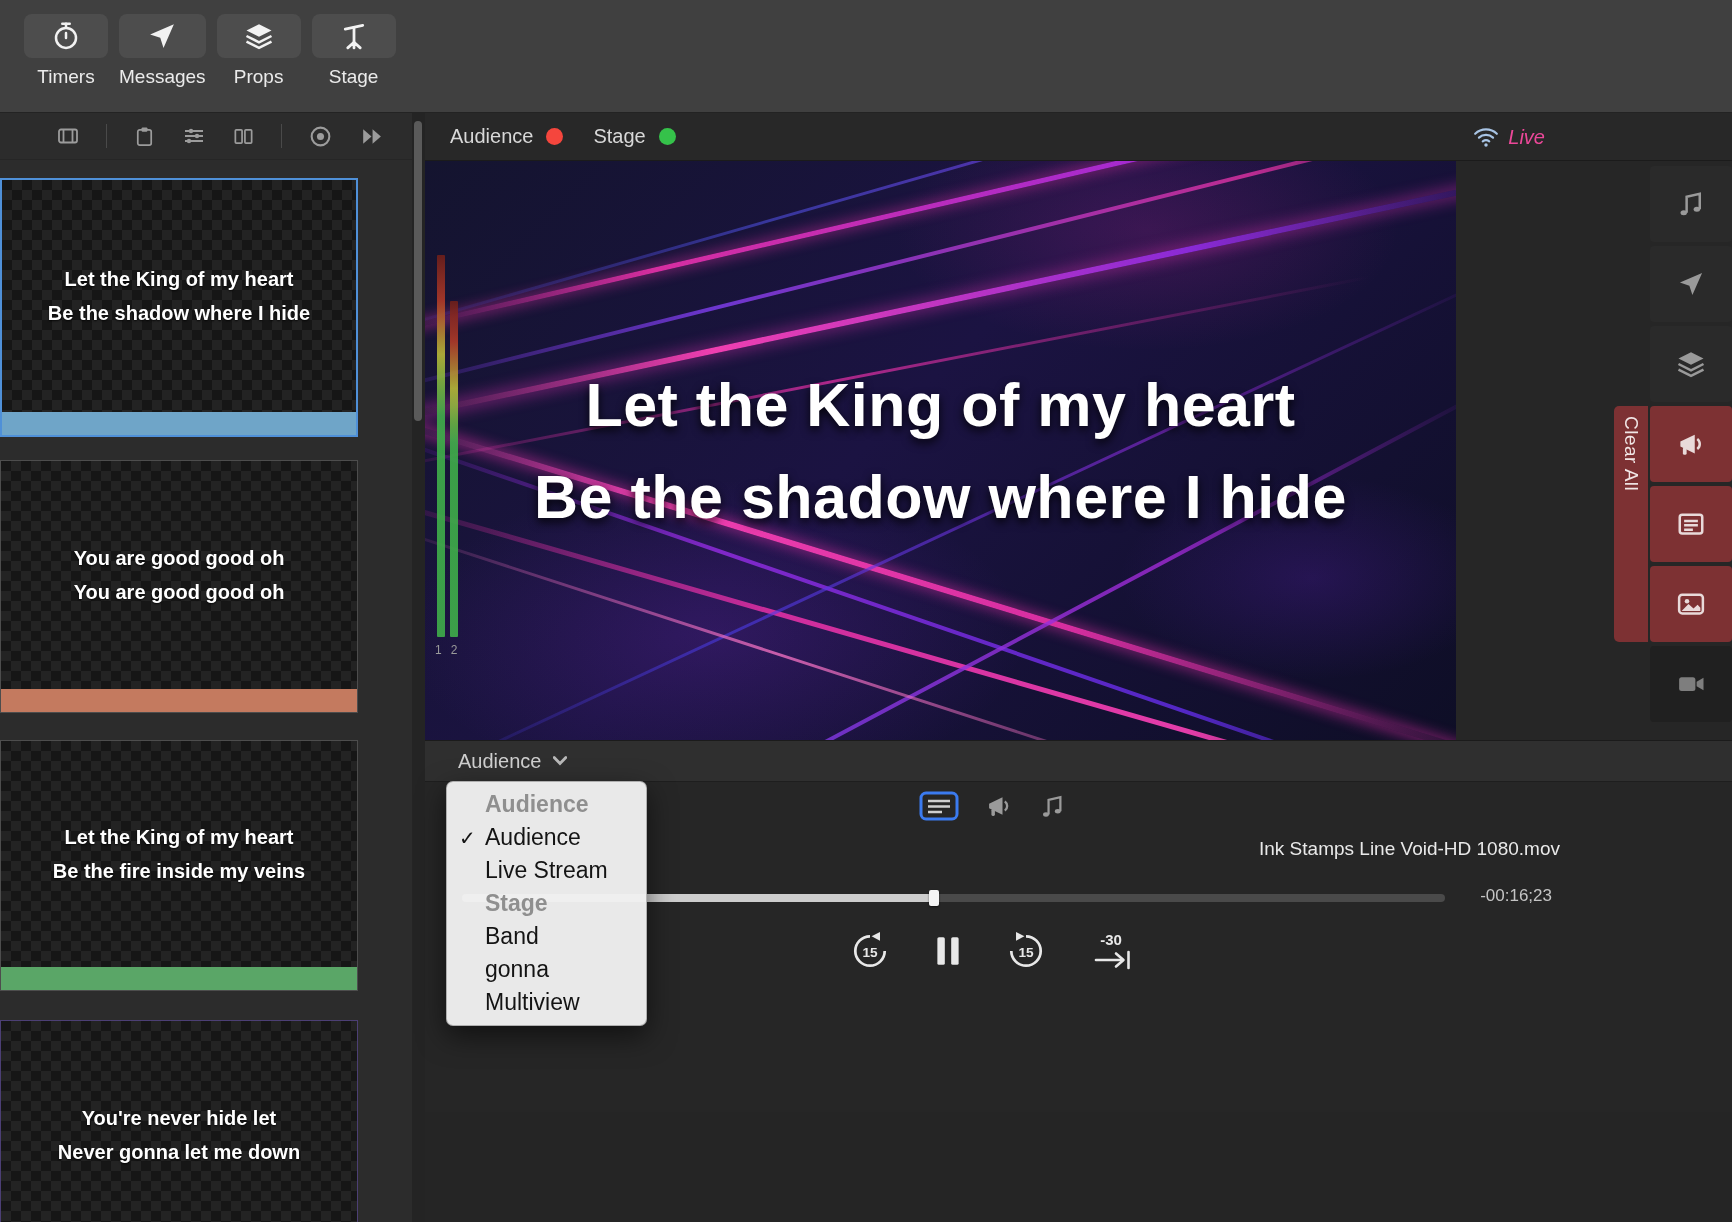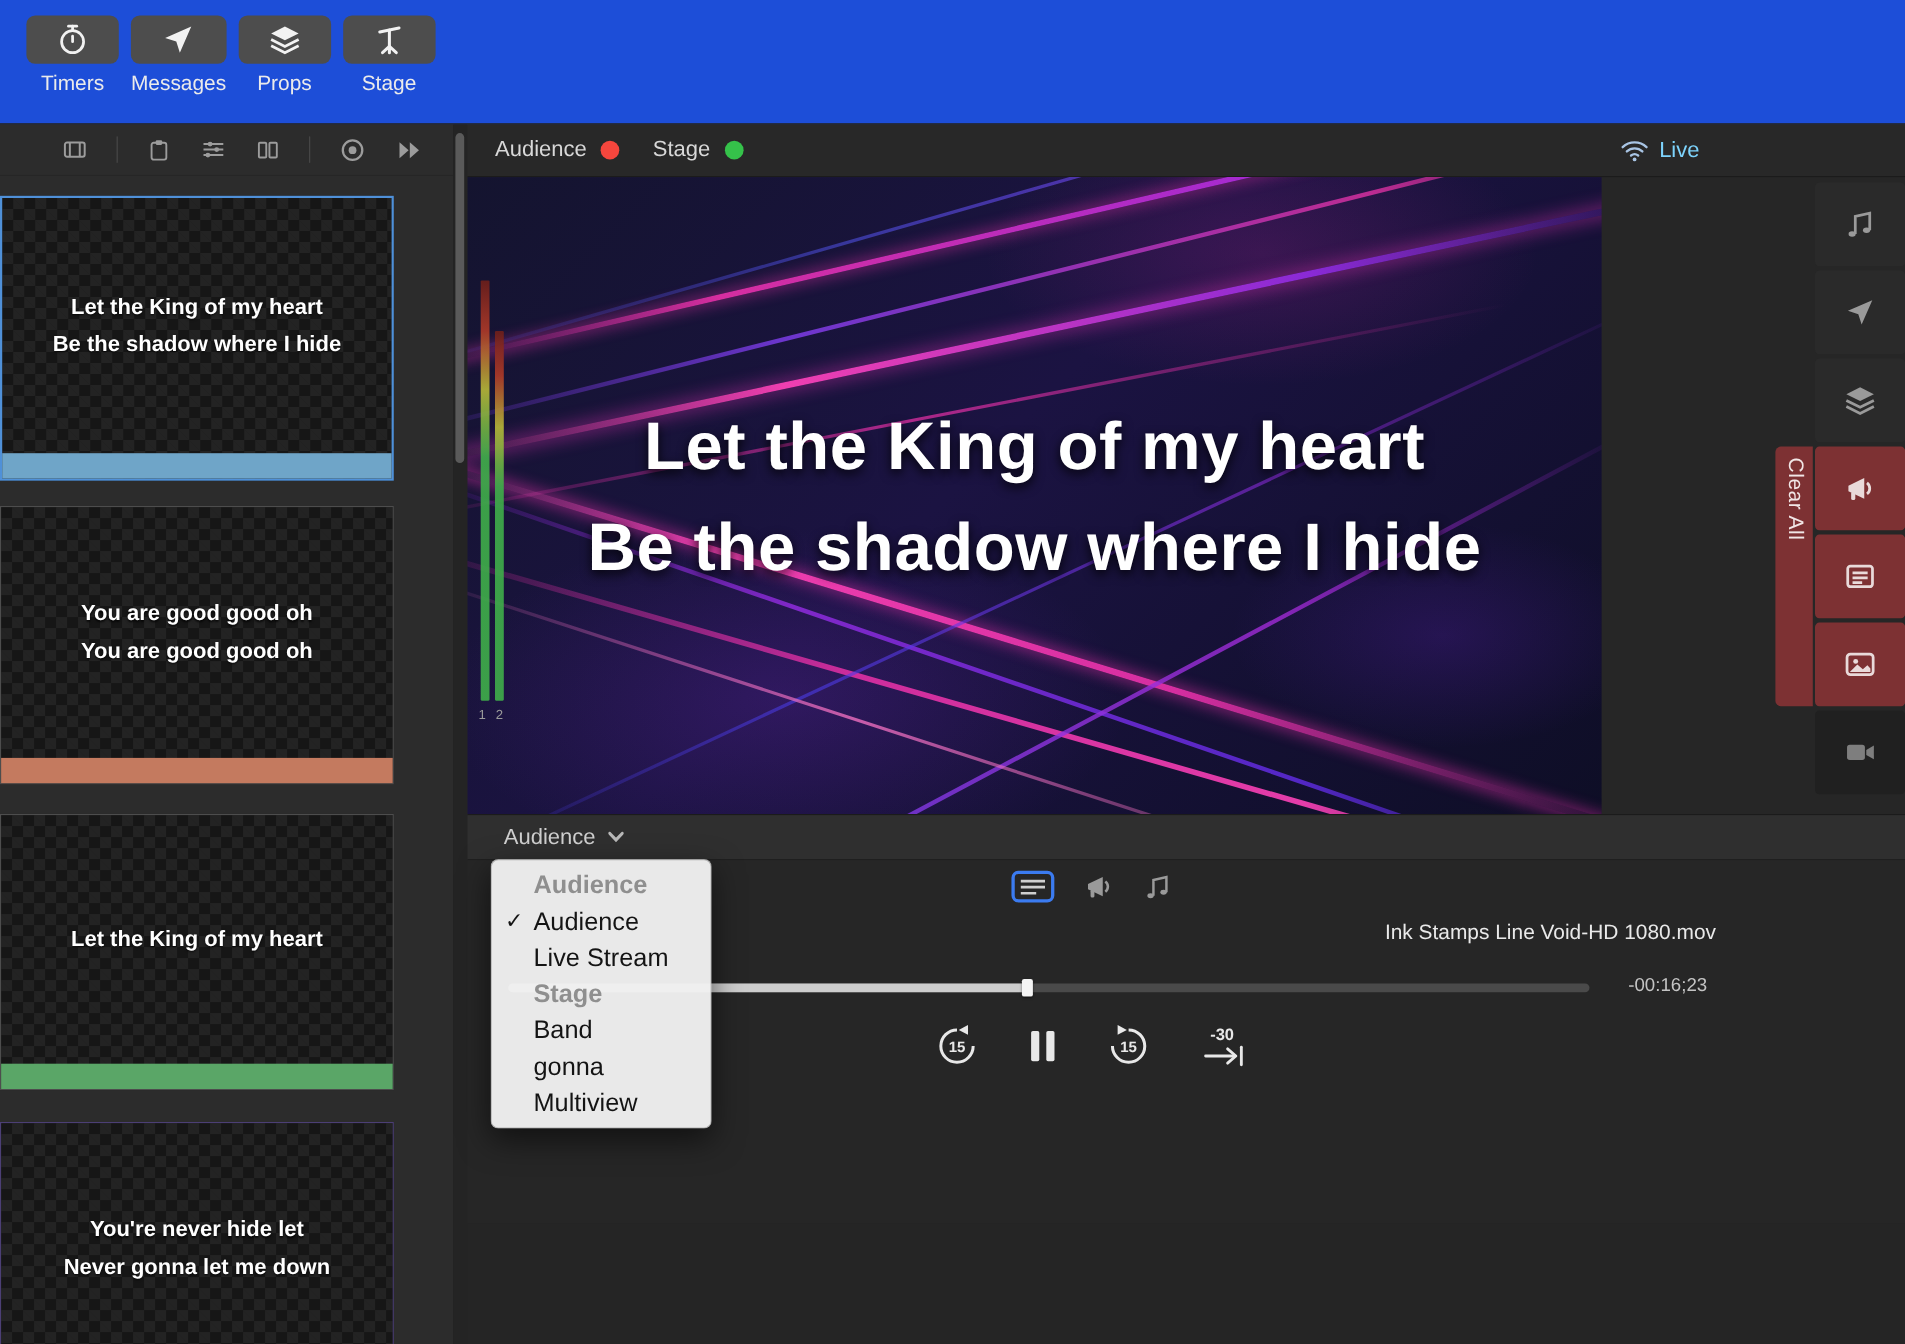--- a/index.html
+++ b/index.html
@@ -6,21 +6,21 @@
   html,body { margin:0; padding:0; background:#111; }
   .app {
     position:relative; width:1732px; height:1222px; overflow:hidden;
     background:#262626; font-family:"Liberation Sans","DejaVu Sans",sans-serif;
     -webkit-font-smoothing:antialiased; user-select:none;
   }
   svg { display:block; }
 
   
   .toolbar { position:absolute; left:0; top:0; width:1732px; height:113px;
-    background:#1d4ed8; border-bottom:1px solid #232323; }
+    background:#404040; border-bottom:1px solid #232323; }
   .tgroup { position:absolute; top:14px; display:flex; gap:11px; }
   .tgroup.left { left:24px; }
   .tgroup.right { right:178px; }
   .tbtn { display:flex; flex-direction:column; align-items:center; min-width:84px; cursor:default; }
   .tbtn .ibg { align-self:stretch; height:44px; background:#4d4d4d; border-radius:8px;
     display:flex; align-items:center; justify-content:center; color:#f2f2f2; }
   .tbtn .tlabel { margin-top:8px; font-size:19px; color:#ebebeb; }
 
   
   .left-panel { position:absolute; left:0; top:113px; width:412px; height:1109px; background:#2c2c2c; }
@@ -49,21 +49,21 @@
   .slide.s2 { top:347px; height:253px; }
   .slide.s3 { top:627px; height:251px; }
   .slide.s4 { top:907px; height:253px; border-color:#4c3f75; }
 
   
   .preview-header { position:absolute; left:425px; right:0; top:113px; height:48px;
     background:#282828; border-bottom:1px solid #1b1b1b;
     display:flex; align-items:center; padding-left:25px; color:#d8d8d8; font-size:20px; }
   .htab { display:flex; align-items:center; gap:13px; margin-right:30px; }
   .dot { width:17px; height:17px; border-radius:50%; }
-  .live-group { position:absolute; right:187px; top:0; height:48px; display:flex; align-items:center; gap:9px; color:#7dd3fc; }
+  .live-group { position:absolute; right:187px; top:0; height:48px; display:flex; align-items:center; gap:9px; color:#ec4899;font-style:italic; }
 
   
   .video { position:absolute; left:425px; top:161px; width:1031px; height:579px; overflow:hidden;
     background:linear-gradient(135deg,#14142f 0%,#1b1342 45%,#0e0e26 100%); }
   .glow { position:absolute; inset:0;
     background:
       radial-gradient(ellipse 420px 200px at 70% 12%, rgba(210,40,165,.18), transparent 60%),
       radial-gradient(ellipse 520px 260px at 28% 82%, rgba(125,45,205,.22), transparent 60%),
       radial-gradient(ellipse 320px 170px at 86% 72%, rgba(95,35,185,.25), transparent 60%); }
   .streak { position:absolute; left:-8%; width:118%; border-radius:3px; }
@@ -243,20 +243,21 @@
       <div class="slide-text">
         <div>You are good good oh</div>
         <div>You are good good oh</div>
       </div>
       <div class="slide-bar" style="background: rgb(196, 122, 95);"></div>
     </div>
 
     <div class="slide s3 checker">
       <div class="slide-text">
         <div>Let the King of my heart</div>
+        <div>Be the fire inside my veins</div>
       </div>
       <div class="slide-bar" style="background: rgb(90, 166, 103);"></div>
     </div>
 
     <div class="slide s4 checker">
       <div class="slide-text">
         <div>You're never hide let</div>
         <div>Never gonna let me down</div>
       </div>
 

